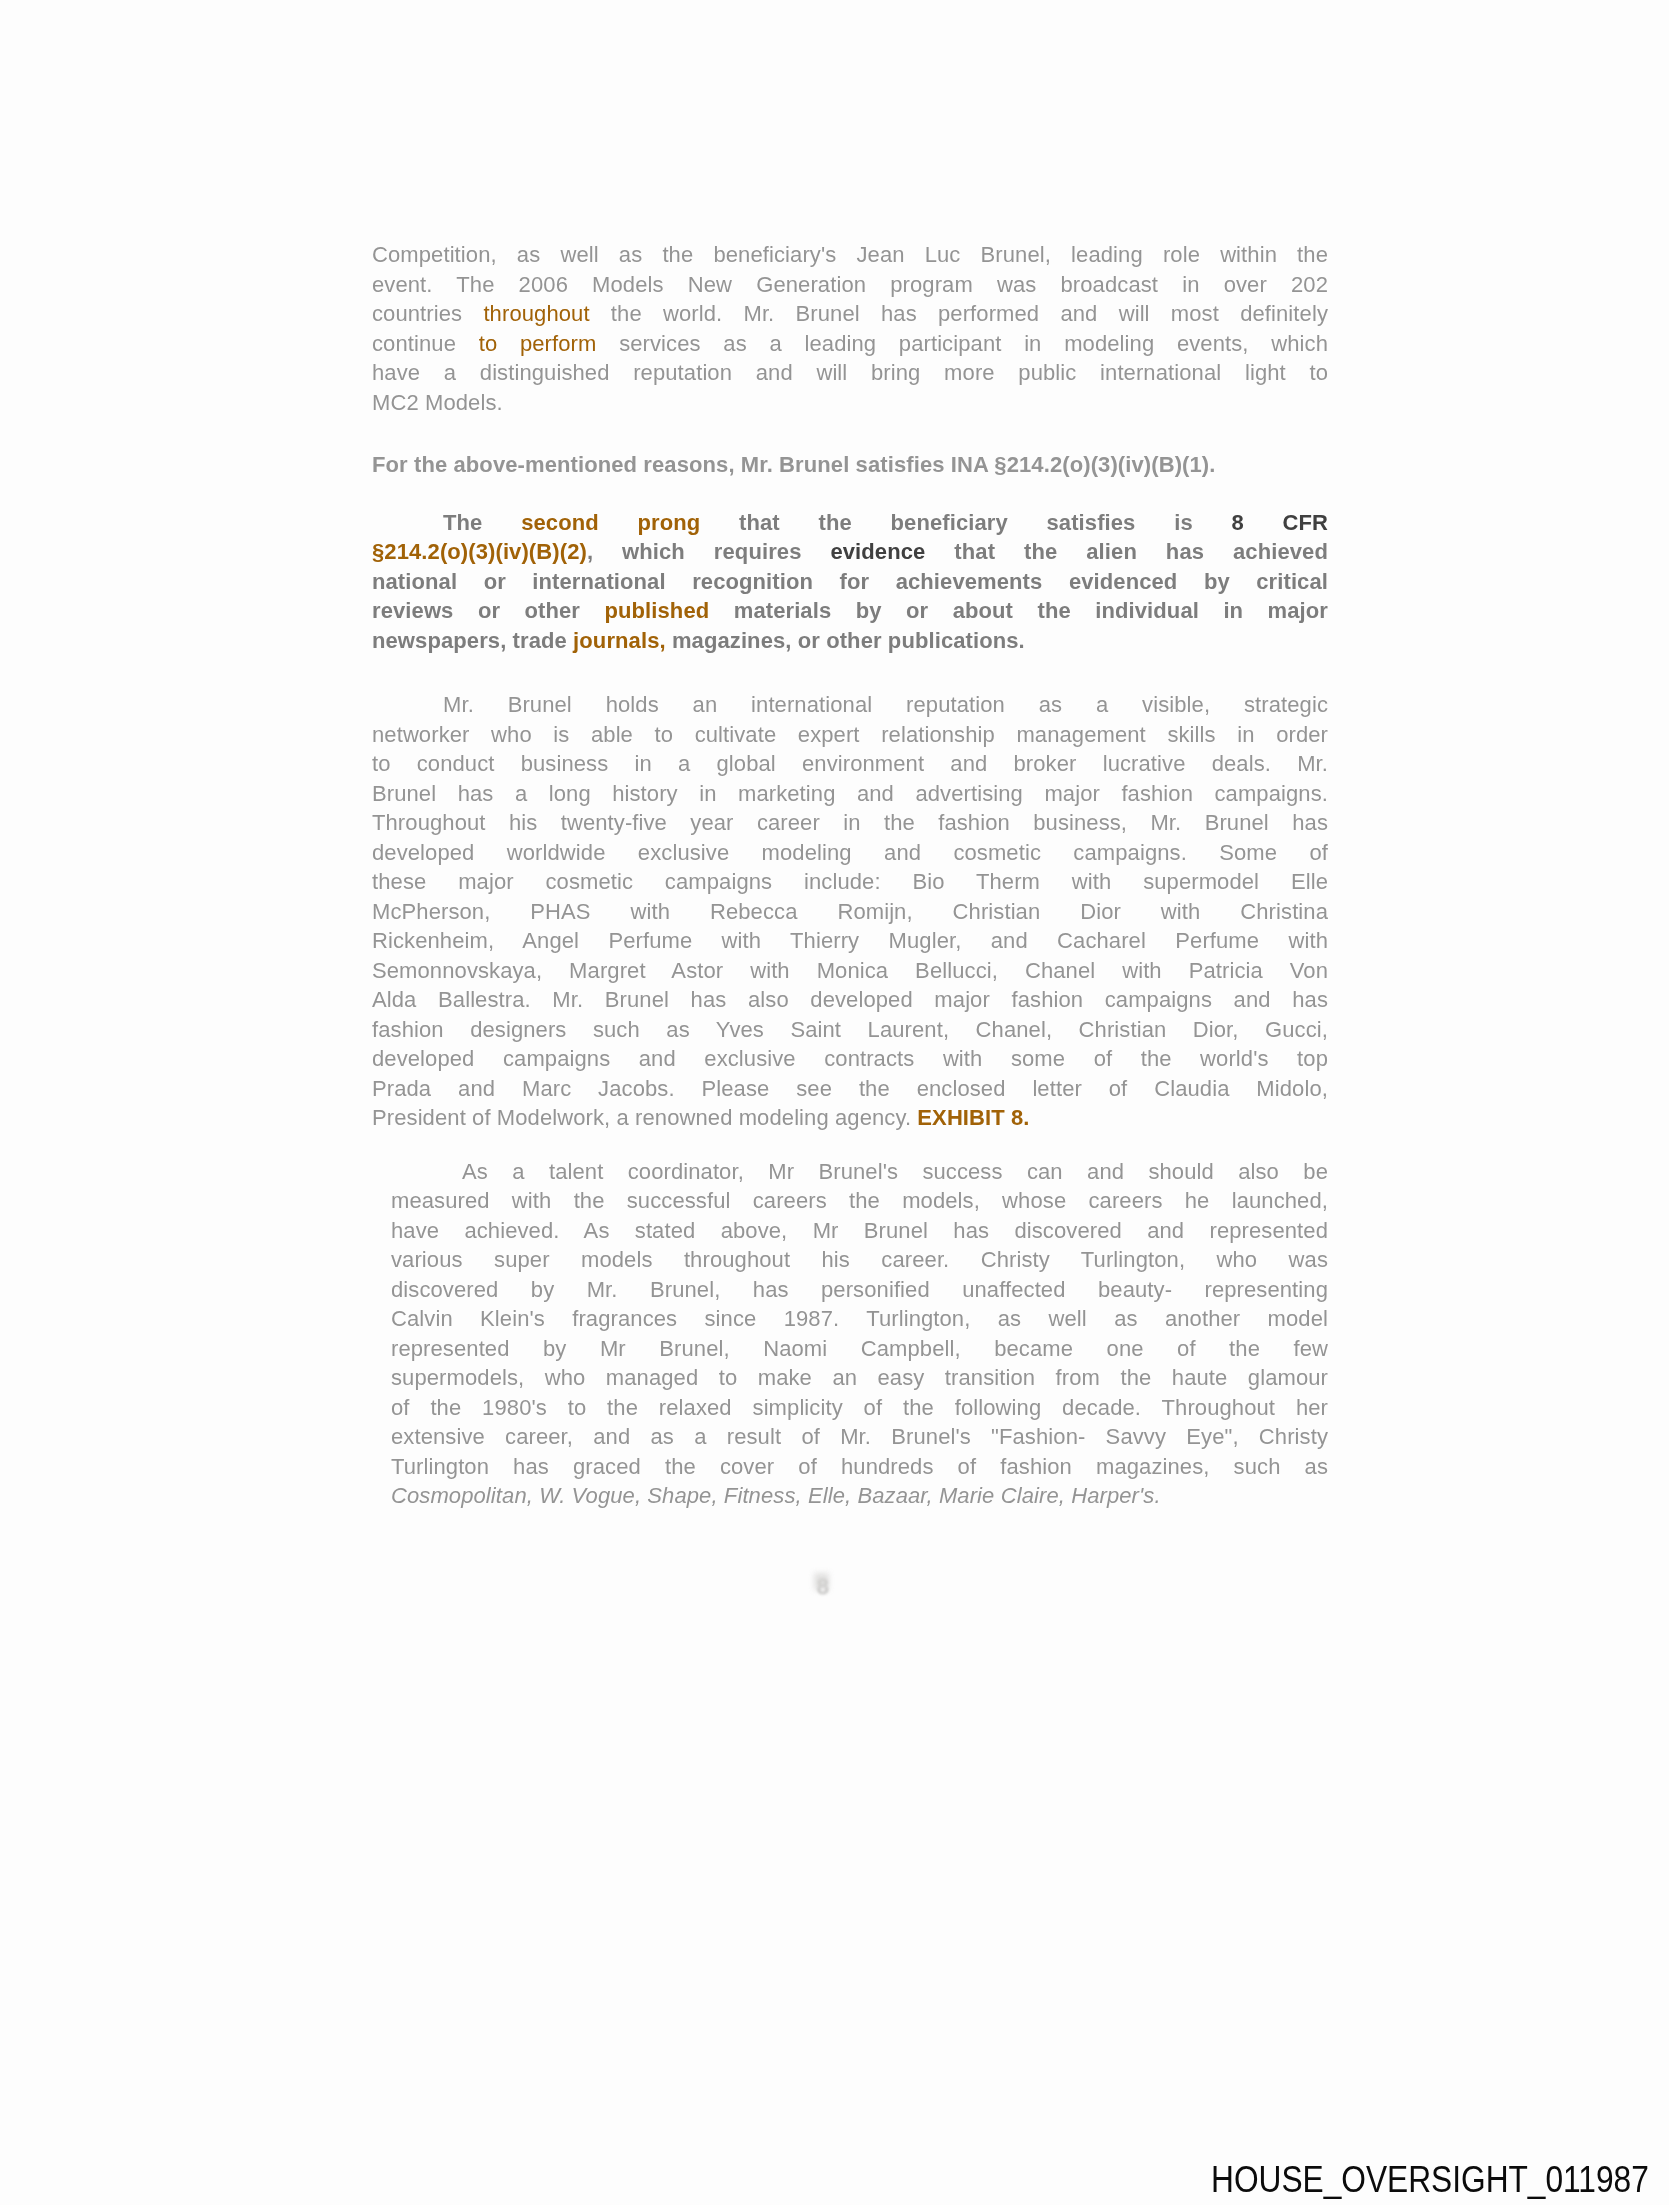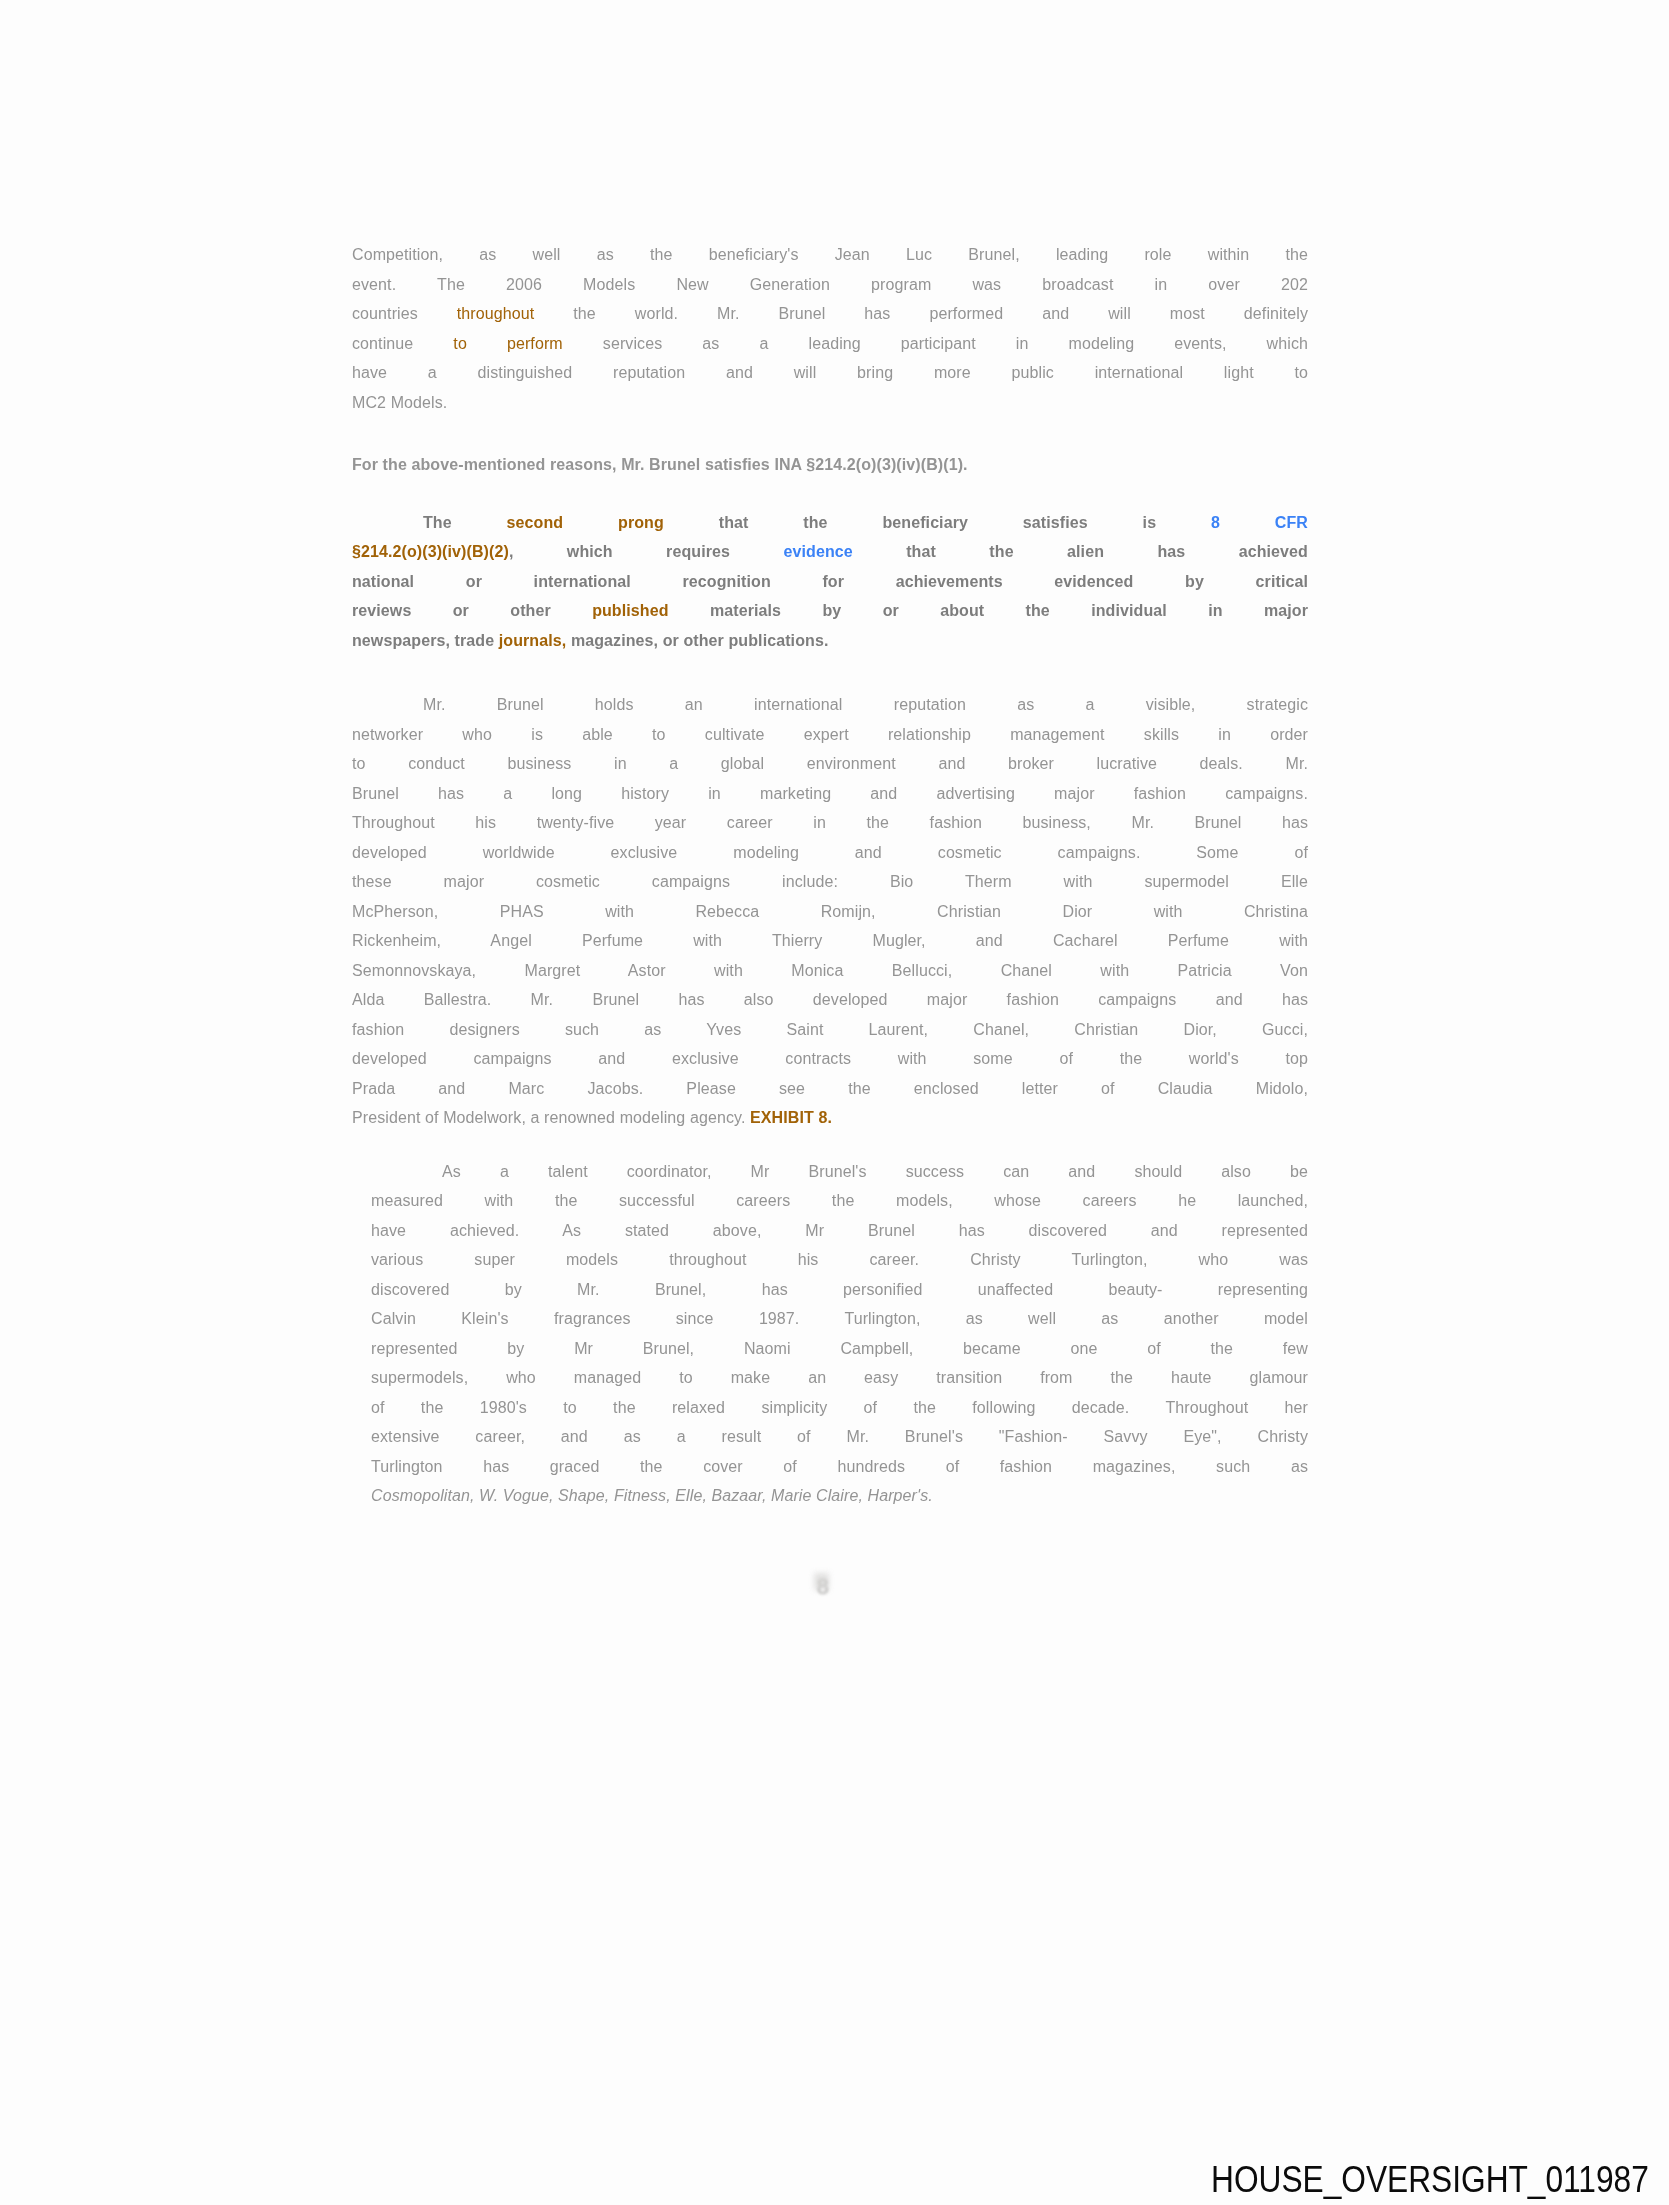--- a/index.html
+++ b/index.html
@@ -14,25 +14,25 @@
     overflow: hidden;
     font-family: "Liberation Sans", "DejaVu Sans", sans-serif;
   }
   .scan-page {
     position: absolute;
     inset: 0;
     background: #fdfdfd;
   }
   .text-column {
     position: absolute;
-    left: 352px;
+    left: 372px;
     top: 240px;
     width: 956px;
     color: #949494;
-    font-size: 16px;
+    font-size: 22px;
     line-height: 29.5px;
     letter-spacing: 0.1px;
   }
   .para {
     text-align: justify;
   }
   .para .line {
     text-align: justify;
     text-align-last: justify;
     white-space: normal;
@@ -42,21 +42,21 @@
     text-align-last: left;
   }
   .para.indent .line.first {
     text-indent: 71px;
   }
   .para.emph {
     color: #7d7d7d;
     font-weight: 700;
   }
   
-  .seg-d { color: #3b82f6; }
+  .seg-d { color: #404040; }
   .seg-k { color: #a16207; }
   .seg-u { text-underline-offset: 3.9px; text-decoration-thickness: 2px; }
   .seg-b { font-weight: 700; }
   .seg-i { font-style: italic; }
   
   .m-p2 { margin-top: 33px; font-weight: bold; }
   .m-p3 { margin-top: 28px; }
   .m-p4 { margin-top: 35px; }
   .m-p5 { margin-top: 24px; margin-left: 19px; }
   .page-number-mark {

